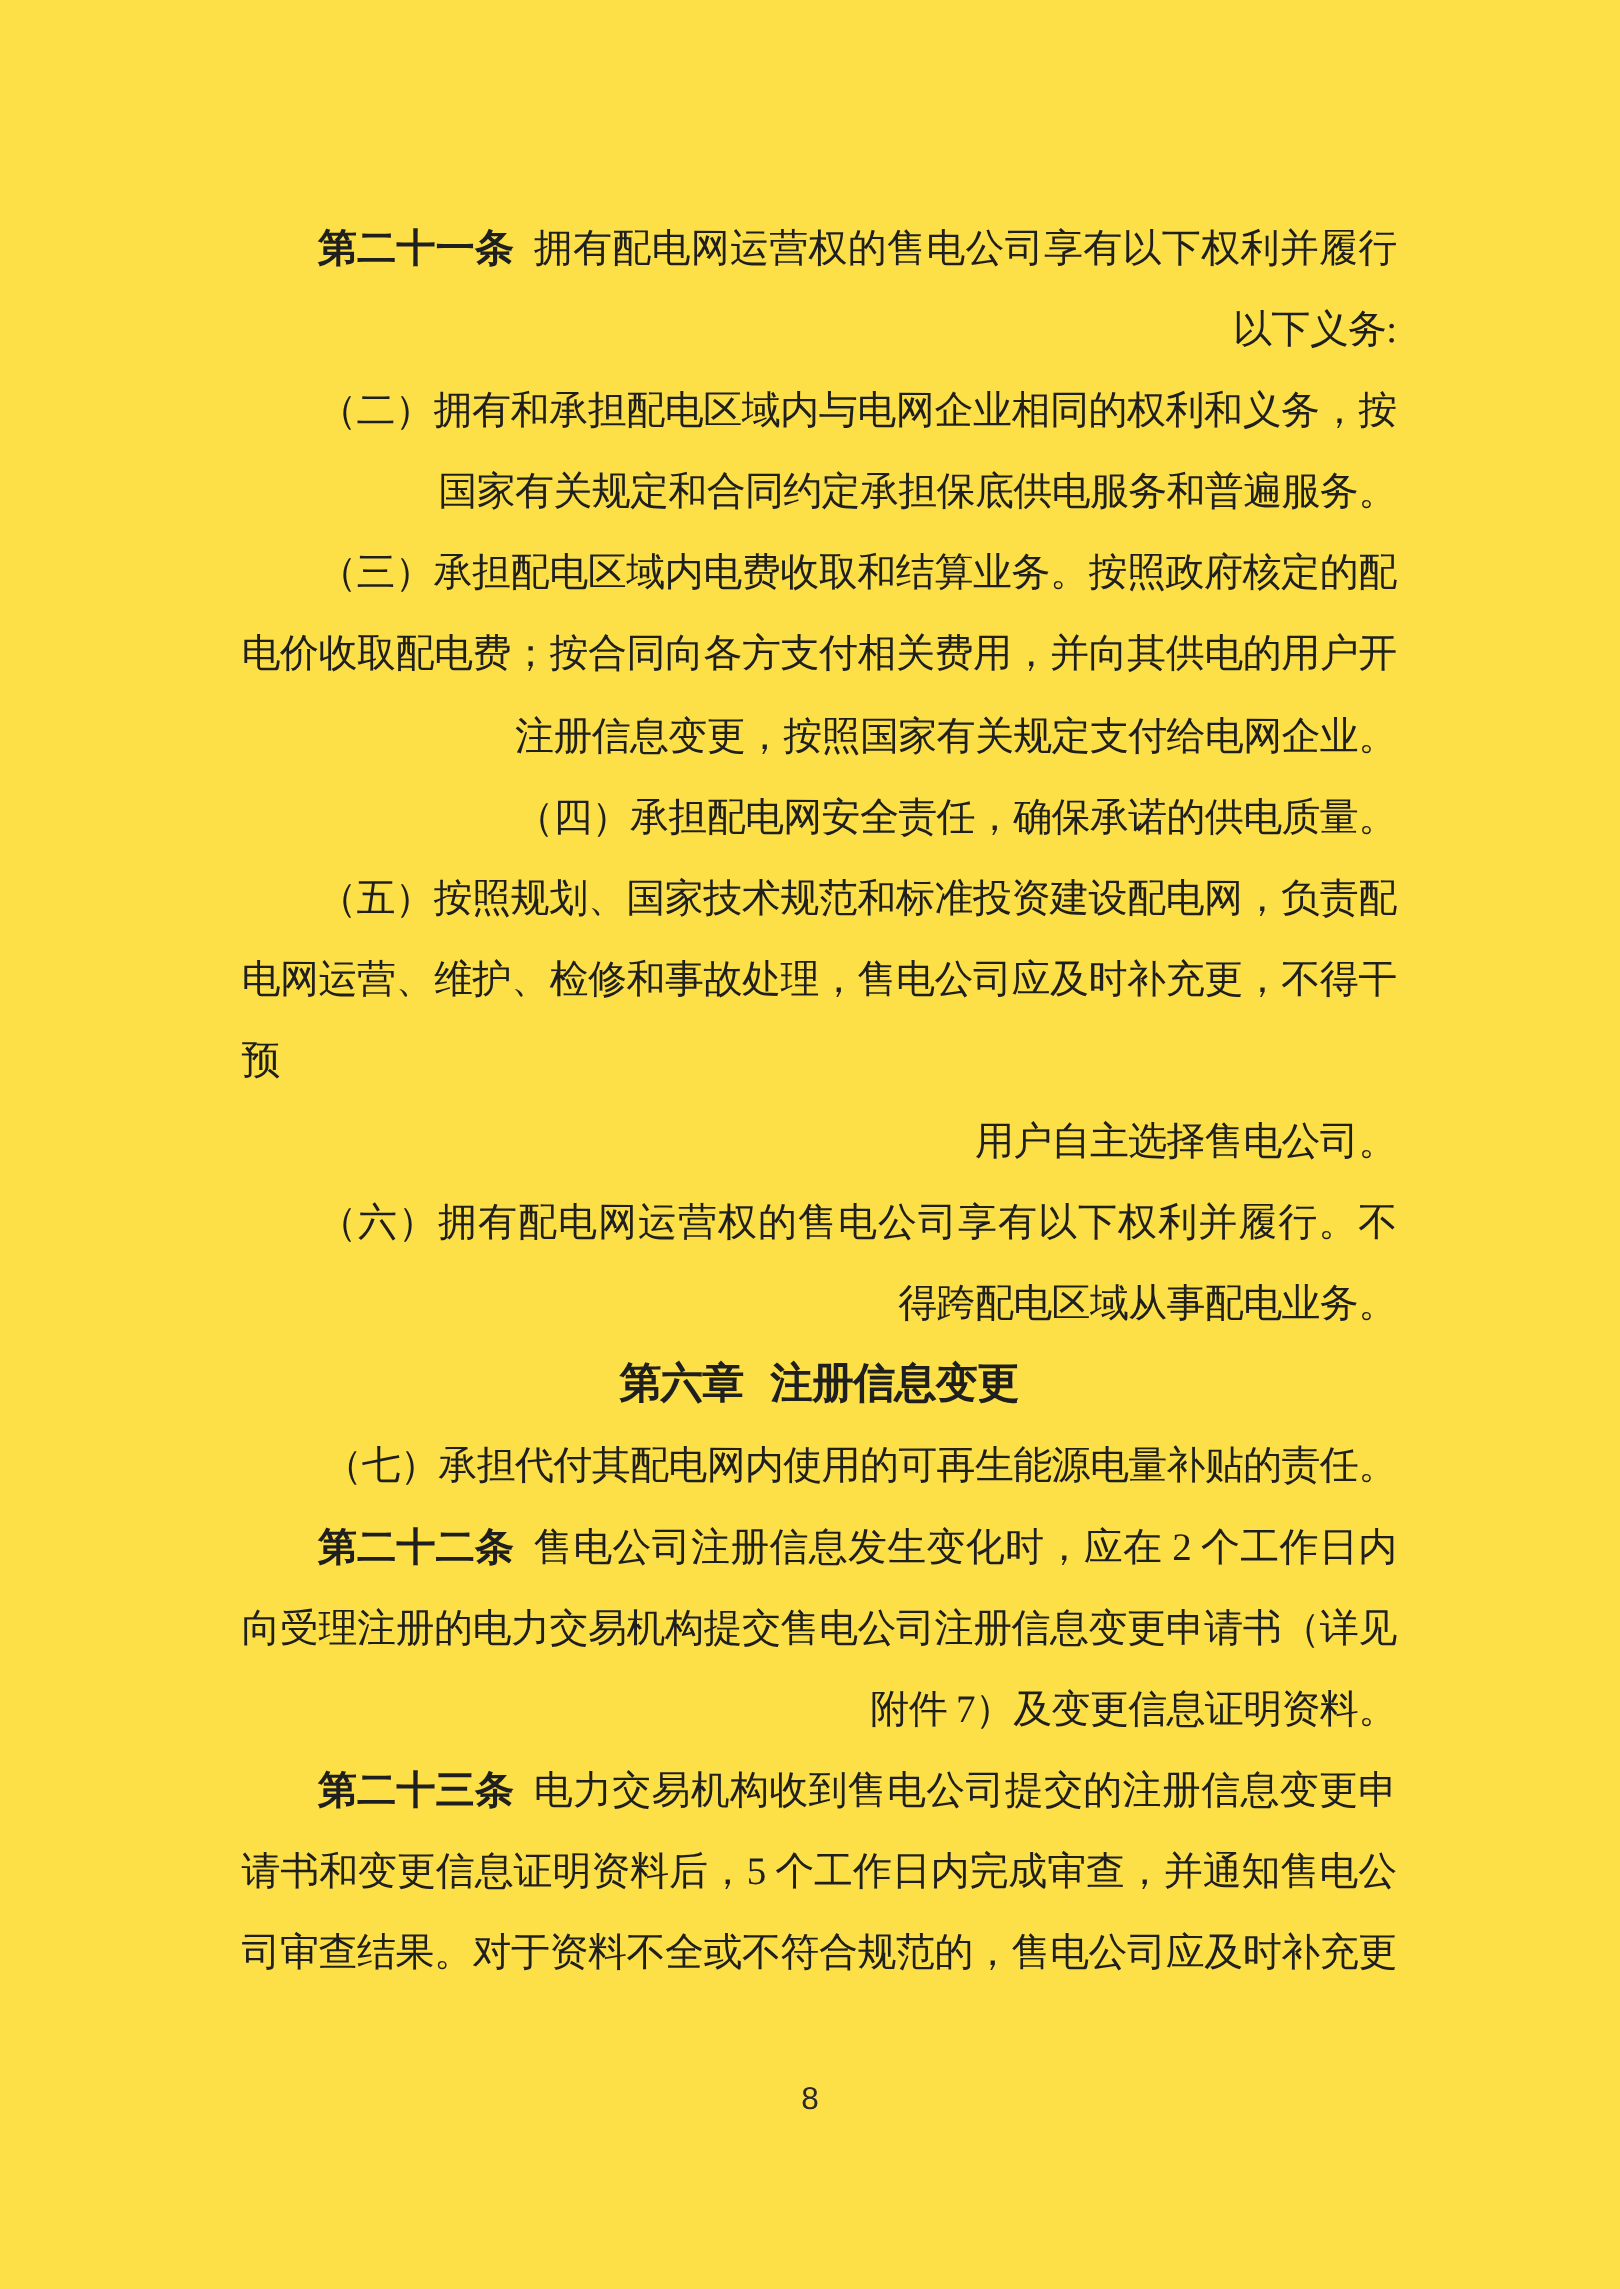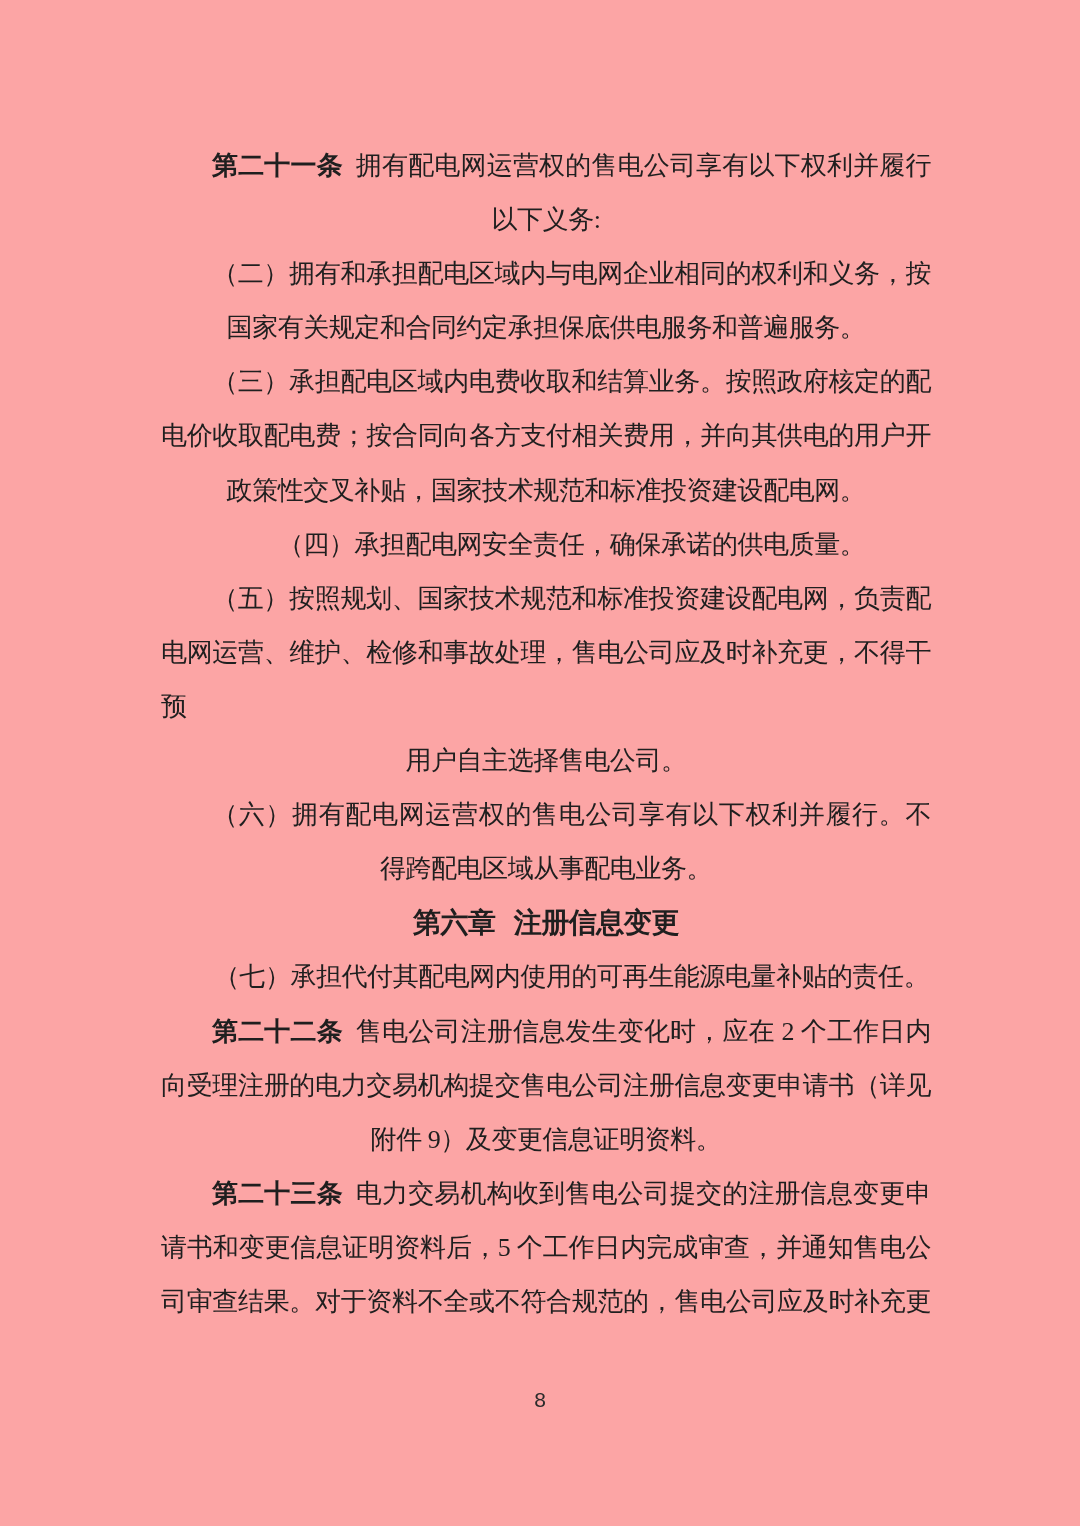--- a/index.html
+++ b/index.html
@@ -4,36 +4,36 @@
 <style>
   html, body {
     margin: 0;
     padding: 0;
     background: #ffffff;
   }
   .page {
     position: relative;
     width: 1080px;
     height: 1526px;
-    background: #fca5a5;
+    background: #fde047;
     font-family: "Liberation Serif", serif;
     color: #1f1f1f;
     overflow: hidden;
   }
   .text-block {
     position: absolute;
     left: 161px;
     top: 139px;
     width: 770px;
   }
   .ln {
     font-size: 26px;
     line-height: 54.1px;
     letter-spacing: -0.45px;
-    text-align: center;
+    text-align: right;
     white-space: normal;
   }
   
   .ln.j {
     text-align: justify;
     text-align-last: justify;
   }
   
   .ln.pi {
     text-indent: 51px;
@@ -69,32 +69,32 @@
 
 <div class="page">
   <div class="text-block">
 
     <div class="ln pi j"><span class="b">第二十一条</span><span>拥有配电网运营权的售电公司享有以下权利并履行</span></div>
     <div class="ln"><span>以下义务:</span></div>
     <div class="ln pi j"><span>（二）拥有和承担配电区域内与电网企业相同的权利和义务，按</span></div>
     <div class="ln"><span>国家有关规定和合同约定承担保底供电服务和普遍服务。</span></div>
     <div class="ln pi j"><span>（三）承担配电区域内电费收取和结算业务。按照政府核定的配</span></div>
     <div class="ln j"><span>电价收取配电费；按合同向各方支付相关费用，并向其供电的用户开</span></div>
-    <div class="ln"><span>政策性交叉补贴，国家技术规范和标准投资建设配电网。</span></div>
+    <div class="ln"><span>注册信息变更，按照国家有关规定支付给电网企业。</span></div>
     <div class="ln pi"><span>（四）承担配电网安全责任，确保承诺的供电质量。</span></div>
     <div class="ln pi j"><span>（五）按照规划、国家技术规范和标准投资建设配电网，负责配</span></div>
     <div class="ln j"><span>电网运营、维护、检修和事故处理，售电公司应及时补充更，不得干预</span></div>
     <div class="ln"><span>用户自主选择售电公司。</span></div>
     <div class="ln pi j"><span>（六）拥有配电网运营权的售电公司享有以下权利并履行。不</span></div>
     <div class="ln"><span>得跨配电区域从事配电业务。</span></div>
     <div class="ln heading"><span class="b">第六章</span><span>注册信息变更</span></div>
     <div class="ln pi"><span>（七）承担代付其配电网内使用的可再生能源电量补贴的责任。</span></div>
     <div class="ln pi j"><span class="b">第二十二条</span><span>售电公司注册信息发生变化时，应在 2 个工作日内</span></div>
     <div class="ln j"><span>向受理注册的电力交易机构提交售电公司注册信息变更申请书（详见</span></div>
-    <div class="ln"><span>附件 9）及变更信息证明资料。</span></div>
+    <div class="ln"><span>附件 7）及变更信息证明资料。</span></div>
     <div class="ln pi j"><span class="b">第二十三条</span><span>电力交易机构收到售电公司提交的注册信息变更申</span></div>
     <div class="ln j"><span>请书和变更信息证明资料后，5 个工作日内完成审查，并通知售电公</span></div>
     <div class="ln j"><span>司审查结果。对于资料不全或不符合规范的，售电公司应及时补充更</span></div>
 
   </div>
 
   <div class="pagenum">8</div>
 </div>
 
 </body></html>

